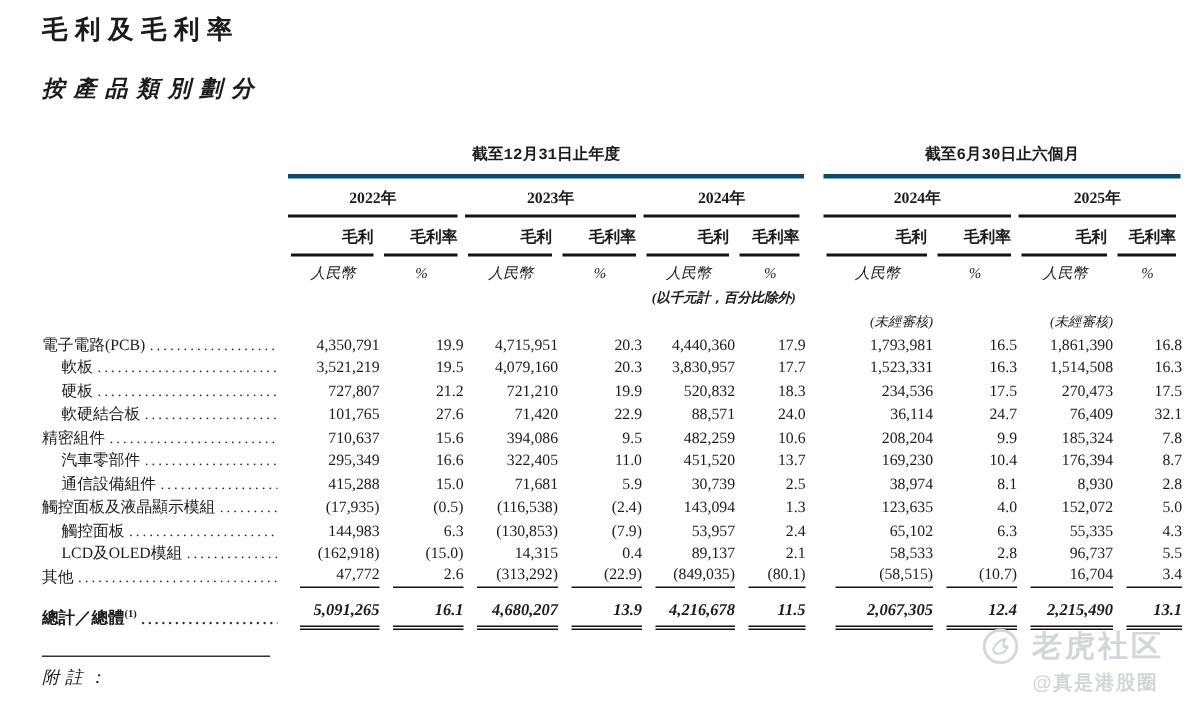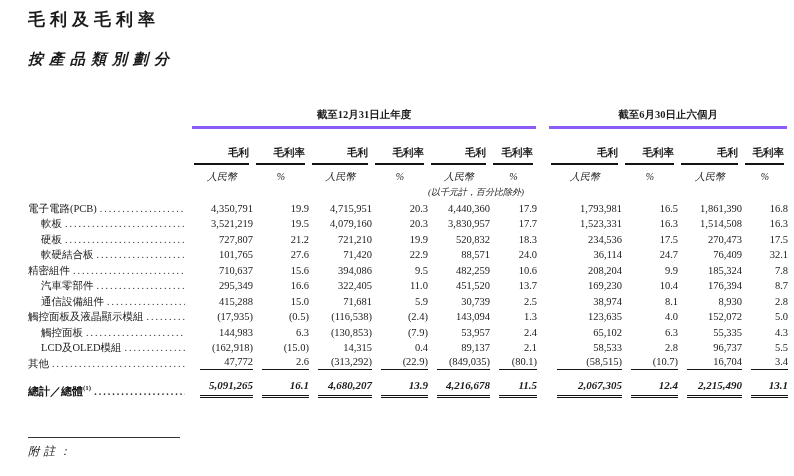--- a/index.html
+++ b/index.html
@@ -17,32 +17,32 @@
     position:absolute; left:28px; top:50px;
     font-size:15px; font-weight:bold; font-style:italic; letter-spacing:6px;
   }
   table.fin {
     position:absolute; left:28px; top:98px; width:760px;
     border-collapse:collapse; table-layout:fixed;
   }
   td { padding:0; vertical-align:bottom; font-size:10.5px; line-height:13px; }
   
   .grp-i { text-align:center; font-weight:bold; font-size:10.5px;
-           border-bottom:3px solid #8b5cf6; padding-bottom:5px; margin:10px 1px; }
+           border-bottom:3px solid #0c4a6e; padding-bottom:5px; margin:0 1px;font-family:Liberation Mono, monospace; }
   
   .yr-i  { text-align:center; font-weight:bold; font-size:10.5px;
            border-bottom:2px solid #141414; padding-bottom:4px; margin:0 4px 0 1px;
            padding-top:7px; }
   
   .met-i { text-align:right; font-weight:bold; font-size:10.5px;
            border-bottom:2px solid #141414; padding-bottom:4px; margin:0 4px 0 3px;
            padding-top:7px; }
   .unit  { text-align:center; font-style:italic; font-size:10px; padding-top:5px; }
   .note  { font-style:italic; font-size:9px; white-space:nowrap; }
-  .scale { text-align:left; padding-top:3px; }
+  .scale { text-align:center; padding-top:3px;font-weight:bold; }
   .una   { text-align:center; padding-right:24px; padding-top:3px; height:16px; }
   
   tbody td { height:15.5px; }
   .lbl { white-space:nowrap; overflow:hidden; }
   .lbl .wrap { display:flex; align-items:baseline; }
   .lbl .t { white-space:nowrap; }
   .lbl.ind .t { padding-left:13px; }
   .dots { flex:1; overflow:hidden; white-space:nowrap; letter-spacing:2px;
           font-size:10px; color:#2a2a2a; margin:0 6px 0 3px; }
   .num { text-align:right; white-space:nowrap; }
@@ -96,20 +96,39 @@
         <td colspan="6">
             <div class="grp-i">截至12月31日止年度</div>
           </td>
         <td class="sp"></td>
         <td colspan="4">
             <div class="grp-i">截至6月30日止六個月</div>
           </td>
       </tr>
       <tr>
         <td></td>
+        <td colspan="2">
+            <div class="yr-i">2022年</div>
+          </td>
+        <td colspan="2">
+            <div class="yr-i">2023年</div>
+          </td>
+        <td colspan="2">
+            <div class="yr-i">2024年</div>
+          </td>
+        <td class="sp"></td>
+        <td colspan="2">
+            <div class="yr-i">2024年</div>
+          </td>
+        <td colspan="2">
+            <div class="yr-i">2025年</div>
+          </td>
+      </tr>
+      <tr>
+        <td></td>
         <td>
             <div class="met-i">毛利</div>
           </td>
         <td>
             <div class="met-i">毛利率</div>
           </td>
         <td>
             <div class="met-i">毛利</div>
           </td>
         <td>
@@ -149,20 +168,27 @@
         <td class="unit">人民幣</td>
         <td class="unit">%</td>
       </tr>
       <tr>
         <td></td>
           <td colspan="4"></td>
         <td colspan="2" class="note scale">(以千元計，百分比除外)</td>
         <td class="sp"></td>
           <td colspan="4"></td>
       </tr>
+      <tr>
+        <td></td>
+          <td colspan="6"></td>
+          <td class="sp"></td>
+        <td colspan="2" class="note una">(未經審核)</td>
+        <td colspan="2" class="note una">(未經審核)</td>
+      </tr>
     </thead>
     <tbody>
         <tr>
           <td class="lbl">
             <span class="wrap">
               <span class="t">電子電路(PCB)</span>
               <span class="dots">..........................................................................................</span>
             </span>
           </td>
           <td class="num">
@@ -627,14 +653,24 @@
         <td class="num">
             <span class="v">13.1</span>
           </td>
       </tr>
     </tbody>
   </table>
 
   <div class="foot-rule"></div>
   <div class="foot-label">附註：</div>
 
+  <div class="watermark">
+    <div class="wm-brand-row">
+      <svg class="wm-icon" viewBox="0 0 24 24" fill="none" stroke="#d4d7da" stroke-width="1.8">
+        <circle cx="12" cy="12" r="10"></circle>
+        <path d="M7.5 13.5c1.5-3 4-5.5 7.5-6-1 1.5-1.5 3-1 4.5 1 .5 2 .2 2.5-.5-.5 3-3 5-6 5-1.5 0-2.7-1.2-3-3z" stroke-width="1.4"></path>
+      </svg>
+      <span class="wm-brand">老虎社区</span>
+    </div>
+    <div class="wm-handle">@真是港股圈</div>
+  </div>
 
 </div>
 
 </body></html>

